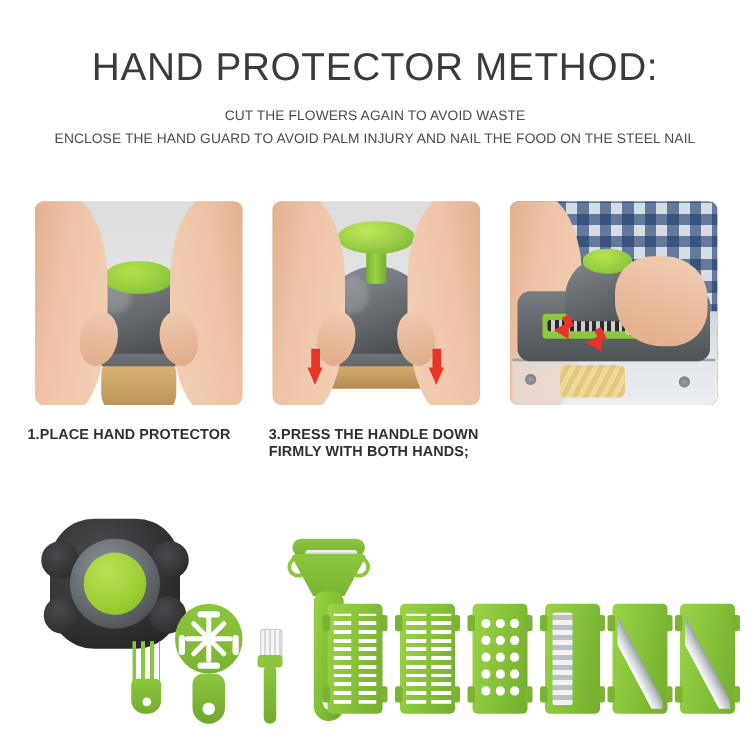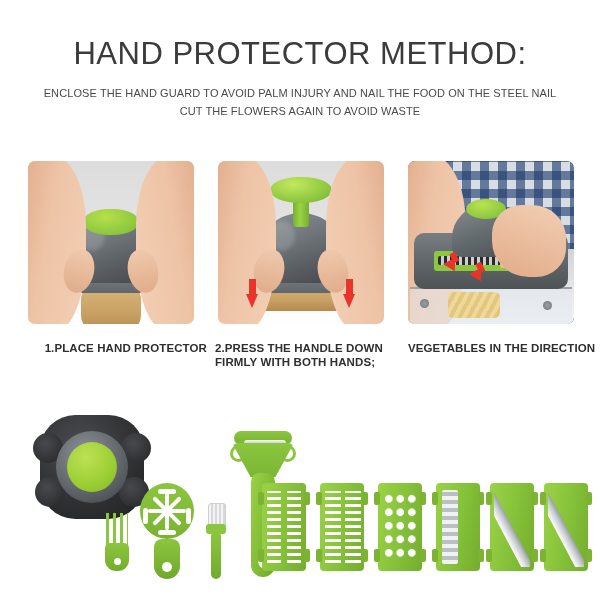--- a/index.html
+++ b/index.html
@@ -165,21 +165,21 @@
   .cap3{
     position:absolute;left:58px;top:38px;width:40px;height:20px;border-radius:20px/10px;
     background:radial-gradient(ellipse at 40% 30%,#b9e34e,#8cc63f 70%,#78b033);
   }
 
   
   .caption{
     position:absolute;font-size:11.5px;line-height:14px;color:#2f2f2f;font-weight:600;
     letter-spacing:.1px;
   }
-  #caption-1{left:22px;top:341px;width:185px;text-align:right;}
+  #caption-1{left:22px;top:341px;width:185px;}
   #caption-2{left:215px;top:341px;width:190px;}
   #caption-3{left:408px;top:341px;width:180px;}
   .caption div{white-space:nowrap;}
 
   
   .lineup{position:absolute;left:0;top:405px;width:600px;height:185px;}
 
   
   .hp{position:absolute;left:40px;top:10px;width:104px;height:104px;}
   .hp-outer{
@@ -280,22 +280,22 @@
   #blade-1{left:262px;} #blade-2{left:320px;} #blade-3{left:378px;}
   #blade-4{left:436px;} #blade-5{left:490px;} #blade-6{left:544px;}
 </style>
 </head>
 <body>
 
 <div class="page">
 
   <div class="title">HAND PROTECTOR METHOD:</div>
   <div class="subtitle">
+    <div>CUT THE FLOWERS AGAIN TO AVOID WASTE</div>
     <div>ENCLOSE THE HAND GUARD TO AVOID PALM INJURY AND NAIL THE FOOD ON THE STEEL NAIL</div>
-    <div>CUT THE FLOWERS AGAIN TO AVOID WASTE</div>
   </div>
 
   <div class="photo" id="photo-1">
     <div class="scene">
       <div class="bg-studio"></div>
       <div class="table"></div>
       <div class="potato"></div>
       <div class="bar"></div>
       <div class="flange"></div>
       <div class="dome"></div>
@@ -358,25 +358,24 @@
         <div class="d-shaft"></div>
           <div class="d-head"></div>
       </div>
     </div>
   </div>
 
   <div class="caption" id="caption-1">
     <div>1.PLACE HAND PROTECTOR</div>
   </div>
   <div class="caption" id="caption-2">
-    <div>2.PRESS THE HANDLE DOWN</div>
+    <div>3.PRESS THE HANDLE DOWN</div>
     <div>FIRMLY WITH BOTH HANDS;</div>
   </div>
   <div class="caption" id="caption-3">
-    <div>VEGETABLES IN THE DIRECTION</div>
   </div>
 
   <div class="lineup">
 
     <div class="hp">
       <div class="hp-outer"></div>
       <div class="hp-lobe a"></div>
         <div class="hp-lobe b"></div>
       <div class="hp-lobe c"></div>
         <div class="hp-lobe d"></div>

